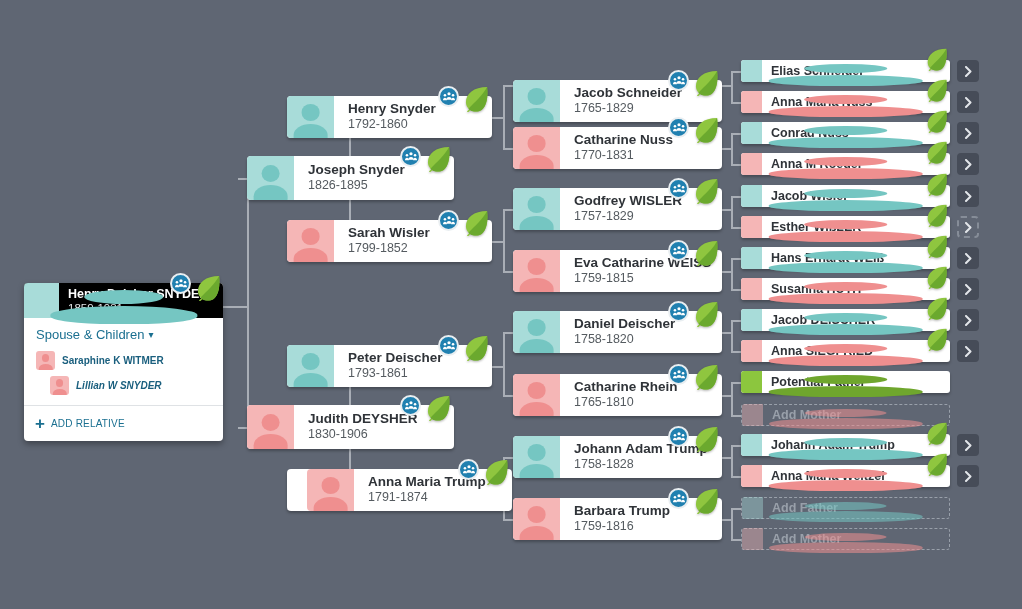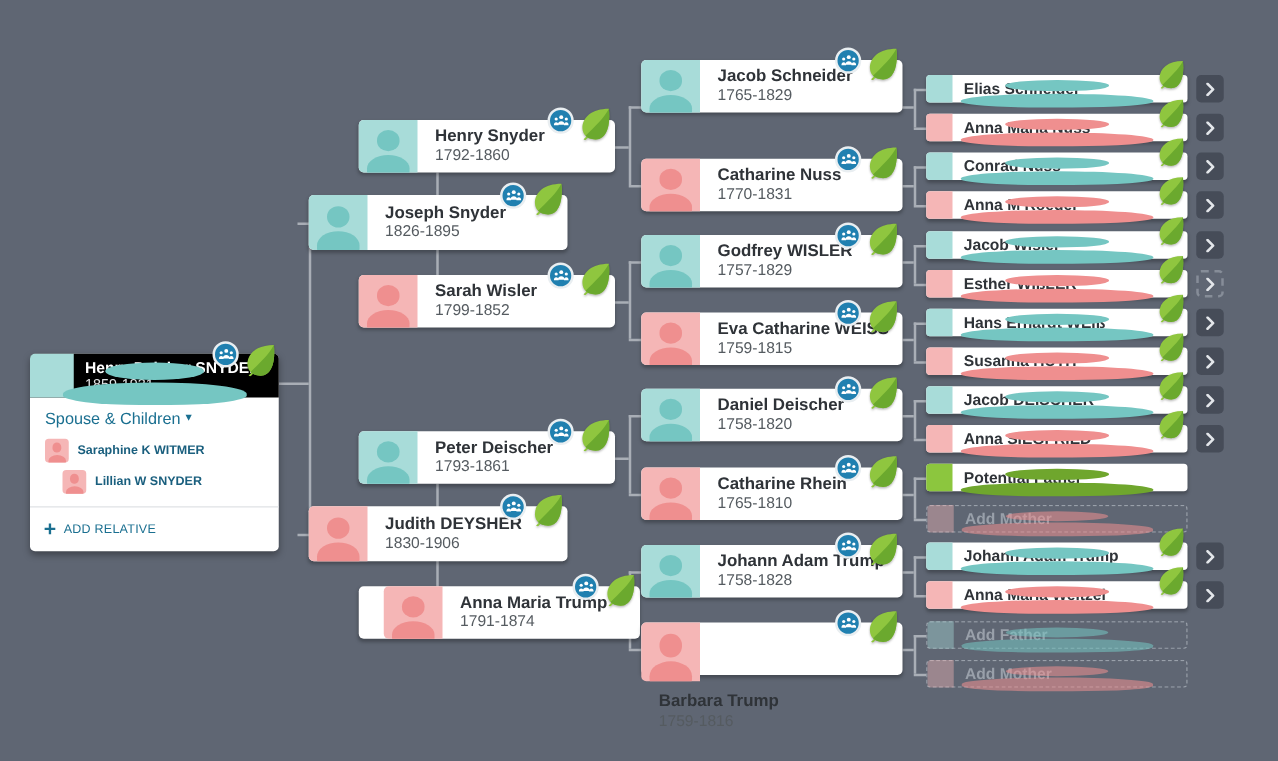--- a/index.html
+++ b/index.html
@@ -86,21 +86,21 @@
   #focalHead .hnm{font-size:12.5px;font-weight:bold;color:#ffffff;line-height:1.1;white-space:nowrap;}
   #focalHead .hdt{font-size:11.5px;color:#e2e4e6;line-height:1.2;white-space:nowrap;}
 
   #focalBody{padding:9px 0 0 0;}
   .sc-head{
     font-size:13px;color:#1a6f90;padding:0 0 6px 12px;
     display:flex;align-items:center;gap:4px;cursor:pointer;
   }
   .sc-head .chev{font-size:10px;}
   .rel{display:flex;align-items:center;gap:7px;padding:3px 0 3px 12px;cursor:pointer;}
-  .rel.child{padding-left:26px;}
+  .rel.child{padding-left:26px;font-style:italic;}
   .rel .mini{width:19px;height:19px;border-radius:3px;position:relative;overflow:hidden;flex:0 0 19px;background:#f5b6b6;}
   .rel .mini::before{content:"";position:absolute;left:50%;top:16%;width:42%;height:42%;border-radius:50%;transform:translateX(-50%);background:#ef8f8f;}
   .rel .mini::after{content:"";position:absolute;left:50%;bottom:-16%;width:76%;height:50%;border-radius:50% 50% 40% 40%;transform:translateX(-50%);background:#ef8f8f;}
   .rel .rnm{font-size:10px;font-weight:bold;color:#1a5f7e;white-space:nowrap;text-align:right;}
   #addRel{
     border-top:1px solid #dfe2e5;margin-top:7px;
     padding:9px 0 9px 11px;display:flex;align-items:center;gap:6px;cursor:pointer;
   }
   #addRel .plus{font-size:17px;font-weight:bold;color:#1a6f90;line-height:1;}
   #addRel .alab{font-size:10px;color:#1a6f90;letter-spacing:.2px;}
@@ -342,21 +342,21 @@
         </div>
         <div class="leaf" style="right:3px;top:-11px;">
           <svg viewBox="0 0 26 28">
             <path d="M24 2C10 2 2 9 2 18c0 3 1.4 5.6 3.4 7.2L3 27.4l1.3 1 2.5-2.4C8.6 27 10.7 27.6 13 27.6 22 27.6 25.6 16 24 2z" fill="#8fc63f"></path>
             <path d="M24 2C20 10 12 17 4.6 24.6 6.2 26.5 9 27.6 13 27.6 22 27.6 25.6 16 24 2z" fill="#6ba92e"></path>
           </svg>
         </div>
       </div>
     </div>
   <div id="cards3">
-      <div class="card" style="left: 513px; top: 48px; width: 209px; height: 42px;">
+      <div class="card" style="left: 513px; top: 80px; width: 209px; height: 42px;">
         <div class="av m"></div>
         <div class="body">
           <div class="nm">Jacob Schneider</div>
           <div class="dt">1765-1829</div>
         </div>
         <div class="badge" style="right:33px;top:-10px;">
           <svg viewBox="0 0 16 16">
             <g fill="#ffffff">
               <circle cx="8" cy="3.6" r="2.1"></circle>
               <path d="M4.3 11.6c0-2.2 1.6-3.7 3.7-3.7s3.7 1.5 3.7 3.7z"></path>
@@ -517,21 +517,21 @@
             </g>
           </svg>
         </div>
         <div class="leaf" style="right:3px;top:-11px;">
           <svg viewBox="0 0 26 28">
             <path d="M24 2C10 2 2 9 2 18c0 3 1.4 5.6 3.4 7.2L3 27.4l1.3 1 2.5-2.4C8.6 27 10.7 27.6 13 27.6 22 27.6 25.6 16 24 2z" fill="#8fc63f"></path>
             <path d="M24 2C20 10 12 17 4.6 24.6 6.2 26.5 9 27.6 13 27.6 22 27.6 25.6 16 24 2z" fill="#6ba92e"></path>
           </svg>
         </div>
       </div>
-      <div class="card" style="left: 513px; top: 498px; width: 209px; height: 42px; flex-direction: column;">
+      <div class="card" style="left: 513px; top: 498px; width: 209px; height: 42px;">
         <div class="av f"></div>
         <div class="body">
           <div class="nm">Barbara Trump</div>
           <div class="dt">1759-1816</div>
         </div>
         <div class="badge" style="right:33px;top:-10px;">
           <svg viewBox="0 0 16 16">
             <g fill="#ffffff">
               <circle cx="8" cy="3.6" r="2.1"></circle>
               <path d="M4.3 11.6c0-2.2 1.6-3.7 3.7-3.7s3.7 1.5 3.7 3.7z"></path>

